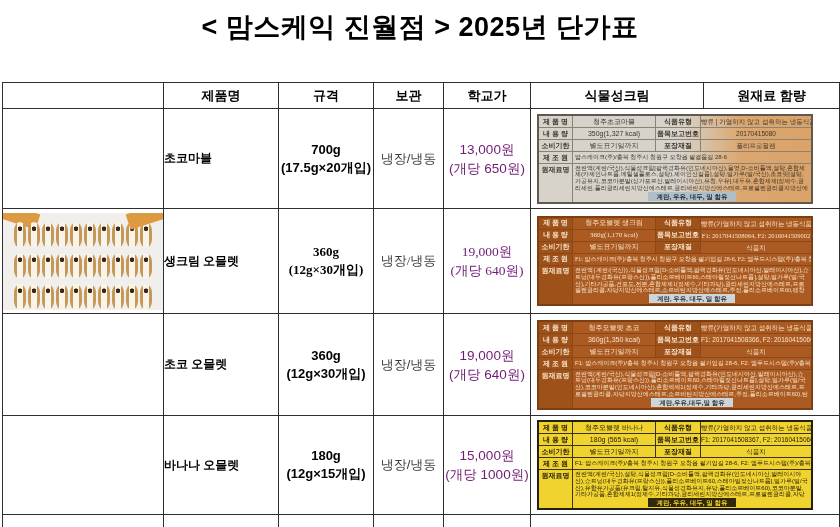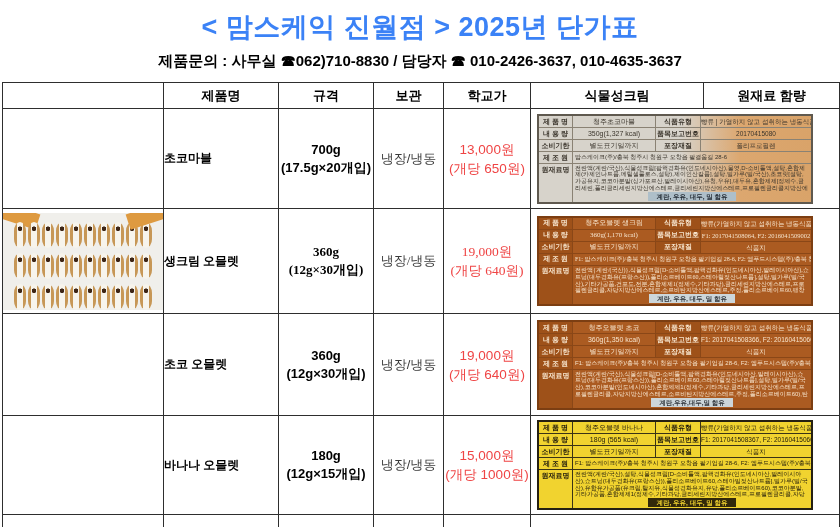--- a/index.html
+++ b/index.html
@@ -1,42 +1,42 @@
 <!DOCTYPE html>
 <html><head>
 <meta charset="utf-8">
 <style>
   * { margin:0; padding:0; box-sizing:border-box; }
   html,body { width:840px; height:527px; overflow:hidden; background:#fff;
               font-family:"Liberation Sans", sans-serif; color:#111; }
 
   
   .doc-header { height:82px; text-align:center; padding-top:9px; }
-  .doc-title { font-size:27px; font-weight:bold; letter-spacing:0.5px; color:#3b82f6; }
+  .doc-title { font-size:27px; font-weight:bold; letter-spacing:0.5px; color:#000000; }
   .doc-contact { font-size:15px; font-weight:bold; margin-top:7px; color:#000; }
 
   
   table.price-table { border-collapse:collapse; table-layout:fixed; width:837px; margin-left:2px; }
   .price-table td, .price-table th { border:1.5px solid #2e2e2e; padding:0; vertical-align:middle; overflow:hidden; }
   .price-table thead th { height:26px; font-size:13px; font-weight:bold; background:#fff; color:#000; }
   .photo-col  { width:161px; }
   .name-col   { width:115px; }
   .spec-col   { width:95px; }
   .store-col  { width:70px; }
   .price-col  { width:87px; }
   .feat-col   { width:173px; }
   .ingr-col   { width:136px; }
 
   tr.r1 { height:100px; } tr.r2 { height:105px;font-family:Liberation Serif, serif; } tr.r3 { height:102px; }
   tr.r4 { height:96px;  } tr.r5 { height:40px; }
 
   .name-cell  { text-align:left; font-size:12px; font-weight:bold; color:#000; }
   .spec-cell  { text-align:center; font-size:13px; font-weight:bold; color:#000; line-height:18px; }
   .store-cell { text-align:center; font-size:13px; color:#3a3a3a; }
-  .price-cell { text-align:center; font-size:13.5px; color:#ef4444; line-height:19px; }
+  .price-cell { text-align:center; font-size:13.5px; color:#701a75; line-height:19px; }
 
   
   .photo { position:relative; width:100%; height:100%; overflow:hidden; }
 
   .photo-marble { background:#f4f2ee; }
 
   .photo-cream { background:#f0efeb; }
   .photo-cream::before, .photo-cream::after { content:""; position:absolute; top:-6px; width:46px; height:16px; background:#de9a40; }
   .photo-cream::before { left:-10px; transform:rotate(18deg); }
   .photo-cream::after  { right:-10px; transform:rotate(-18deg); }
@@ -106,21 +106,20 @@
 
   .label-yellow { background:#f1d32f; border-color:#252012; color:#201b0c; }
   .label-yellow .lrow, .label-yellow .lh, .label-yellow .lh.h2 { border-color:#3a3316; }
   .label-yellow .allergen { background:#32290a; color:#f1d32f; }
 </style>
 </head>
 <body>
 
 <div class="doc-header">
   <div class="doc-title">&lt; 맘스케익 진월점 &gt; 2025년 단가표</div>
-  <div class="doc-contact">제품문의 : 사무실 ☎062)710-8830 / 담당자 ☎ 010-2426-3637, 010-4635-3637</div>
 </div>
 
 <table class="price-table">
   <colgroup>
     <col class="photo-col">
       <col class="name-col">
       <col class="spec-col">
     <col class="store-col">
       <col class="price-col">
       <col class="feat-col">

